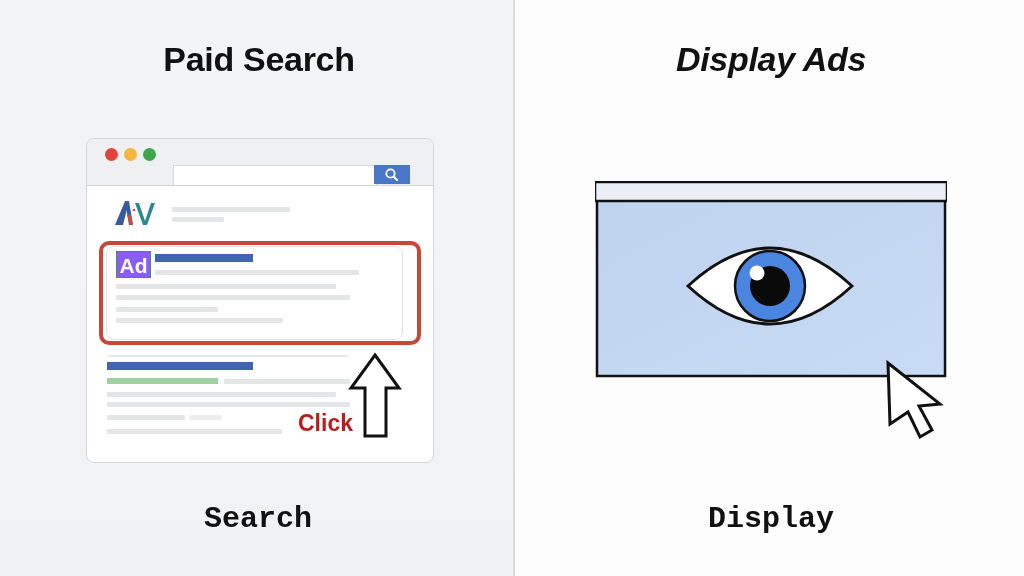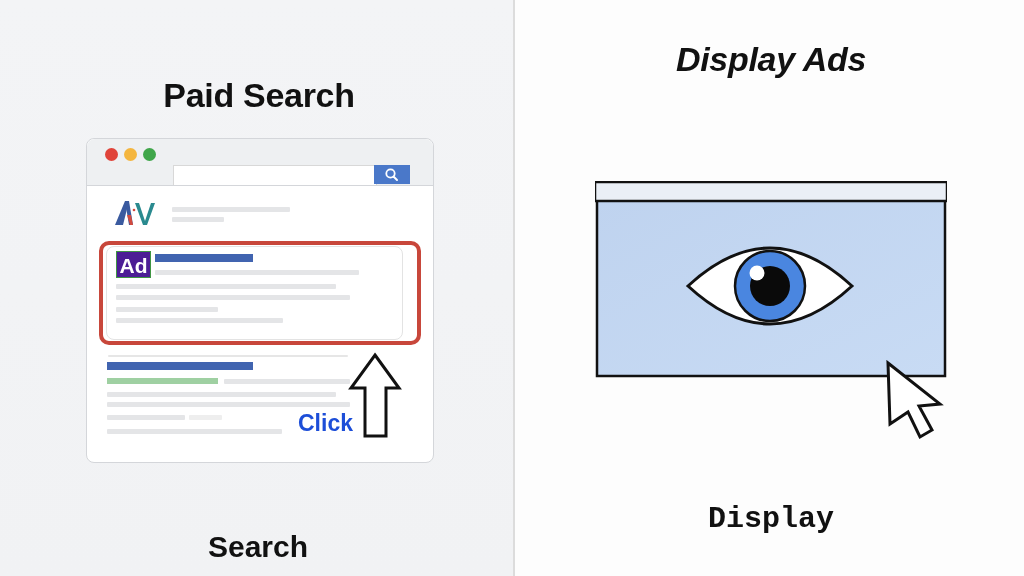--- a/index.html
+++ b/index.html
@@ -14,34 +14,34 @@
   
   .browser{position:absolute;left:86px;top:138px;width:346px;height:323px;border:1.5px solid #d4d6da;border-radius:8px;background:#fff;overflow:visible;}
   .browser-top{position:absolute;left:0;top:0;width:346px;height:46px;background:#eef0f2;border-bottom:1.5px solid #d4d6da;border-radius:8px 8px 0 0;}
   .dot{position:absolute;top:9px;width:13px;height:13px;border-radius:50%;}
   .addr{position:absolute;left:86px;top:26px;width:202px;height:19px;background:#fff;border:1px solid #d8d8d8;border-bottom:none;}
   .sbtn{position:absolute;left:287px;top:26px;width:36px;height:19px;background:#4a78c9;}
   .bar{position:absolute;height:5px;background:#e4e5e7;border-radius:1px;}
   .logo{position:absolute;left:113px;top:197px;font-size:30px;font-weight:bold;letter-spacing:-3px;font-style:italic;}
   .ad-outline{position:absolute;left:99px;top:241px;width:322px;height:104px;border:4px solid #c8473b;border-radius:10px;box-sizing:border-box;}
   .ad-inner{position:absolute;left:106px;top:246px;width:295px;height:92px;border:1px solid #e3e3e3;border-radius:8px;background:#fff;}
-  .ad-badge{position:absolute;left:116px;top:251px;width:35px;height:27px;background:#4c1d95;color:#fff;font-weight:bold;font-size:21px;line-height:27px;text-align:center;border:1px solid #3f9543;box-sizing:border-box;}
-  .click-label{position:absolute;left:298px;top:410px;font-size:23px;font-weight:bold;color:#1d4ed8;}
+  .ad-badge{position:absolute;left:116px;top:251px;width:35px;height:27px;background:#8b5cf6;color:#fff;font-weight:bold;font-size:21px;line-height:27px;text-align:center;border:1px solid #3f9543;box-sizing:border-box;}
+  .click-label{position:absolute;left:298px;top:410px;font-size:23px;font-weight:bold;color:#b91c1c;}
 
   
   .display{position:absolute;left:595px;top:181px;width:352px;height:197px;}
 </style>
 </head>
 <body>
 
 <div class="panel left"></div>
 <div class="panel right"></div>
 <div class="divider"></div>
 
-<div class="title" style="left:259px;top:40px;margin-top:36px;">Paid Search</div>
+<div class="title" style="left:259px;top:40px;">Paid Search</div>
 
 <div class="browser">
   <div class="browser-top">
     <div class="dot" style="left:18px;background:#e0443a;"></div>
     <div class="dot" style="left:37px;background:#f4b63f;"></div>
     <div class="dot" style="left:56px;background:#3fa64a;"></div>
     <div class="addr"></div>
     <div class="sbtn">
       <svg width="36" height="19" viewBox="0 0 36 19">
         <circle cx="16.5" cy="8.5" r="4.2" fill="none" stroke="#fff" stroke-width="1.8"></circle>
@@ -81,21 +81,21 @@
 <div class="bar" style="left:107px;top:402px;width:243px;"></div>
 <div class="bar" style="left:107px;top:415px;width:78px;"></div>
 <div class="bar" style="left:189px;top:415px;width:33px;background:#eeeeee;"></div>
 <div class="bar" style="left:107px;top:429px;width:175px;"></div>
 
 <svg style="position:absolute;left:348px;top:352px;" width="54" height="88" viewBox="0 0 54 88">
   <path d="M27 3 L51 36 L38 36 L38 84 L17 84 L17 36 L3 36 Z" fill="#fff" stroke="#111" stroke-width="3" stroke-linejoin="miter"></path>
 </svg>
 <div class="click-label">Click</div>
 
-<div class="caption" style="left:258px;top:530px;">Search</div>
+<div class="caption" style="left:258px;top:502px;font-family:Liberation Mono, monospace;">Search</div>
 
 <div class="title" style="left:771px;top:40px;font-style:italic;">Display Ads</div>
 
 <svg class="display" viewBox="0 0 352 197">
   <defs>
     <linearGradient id="bg" x1="0" y1="0" x2="1" y2="1">
       <stop offset="0" stop-color="#bfd3ef"></stop>
       <stop offset="1" stop-color="#c8dbf4"></stop>
     </linearGradient>
   </defs>

